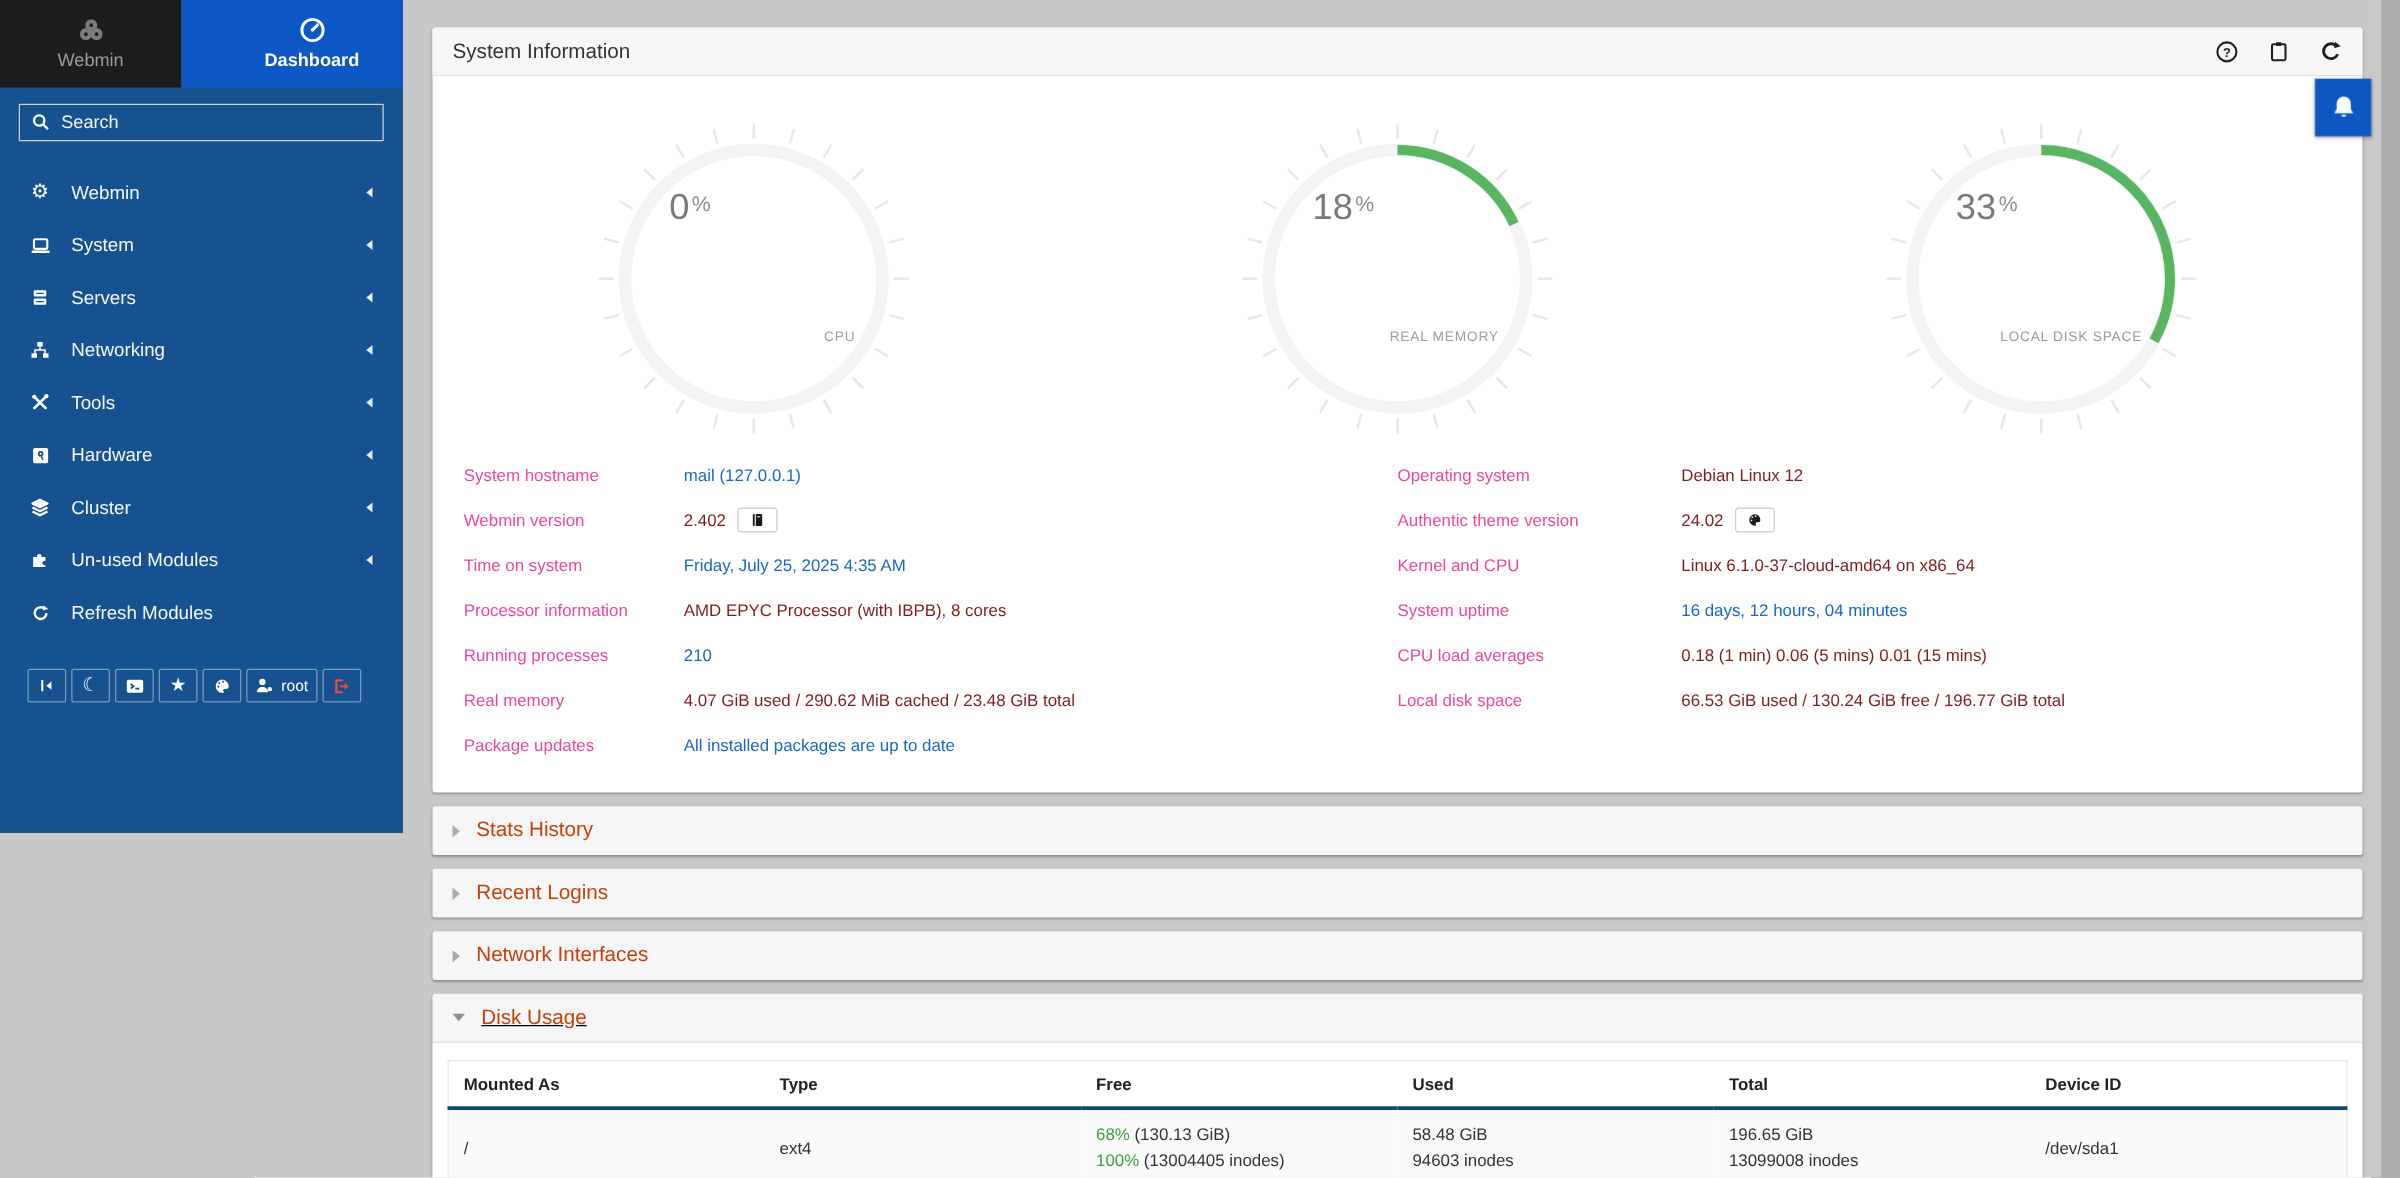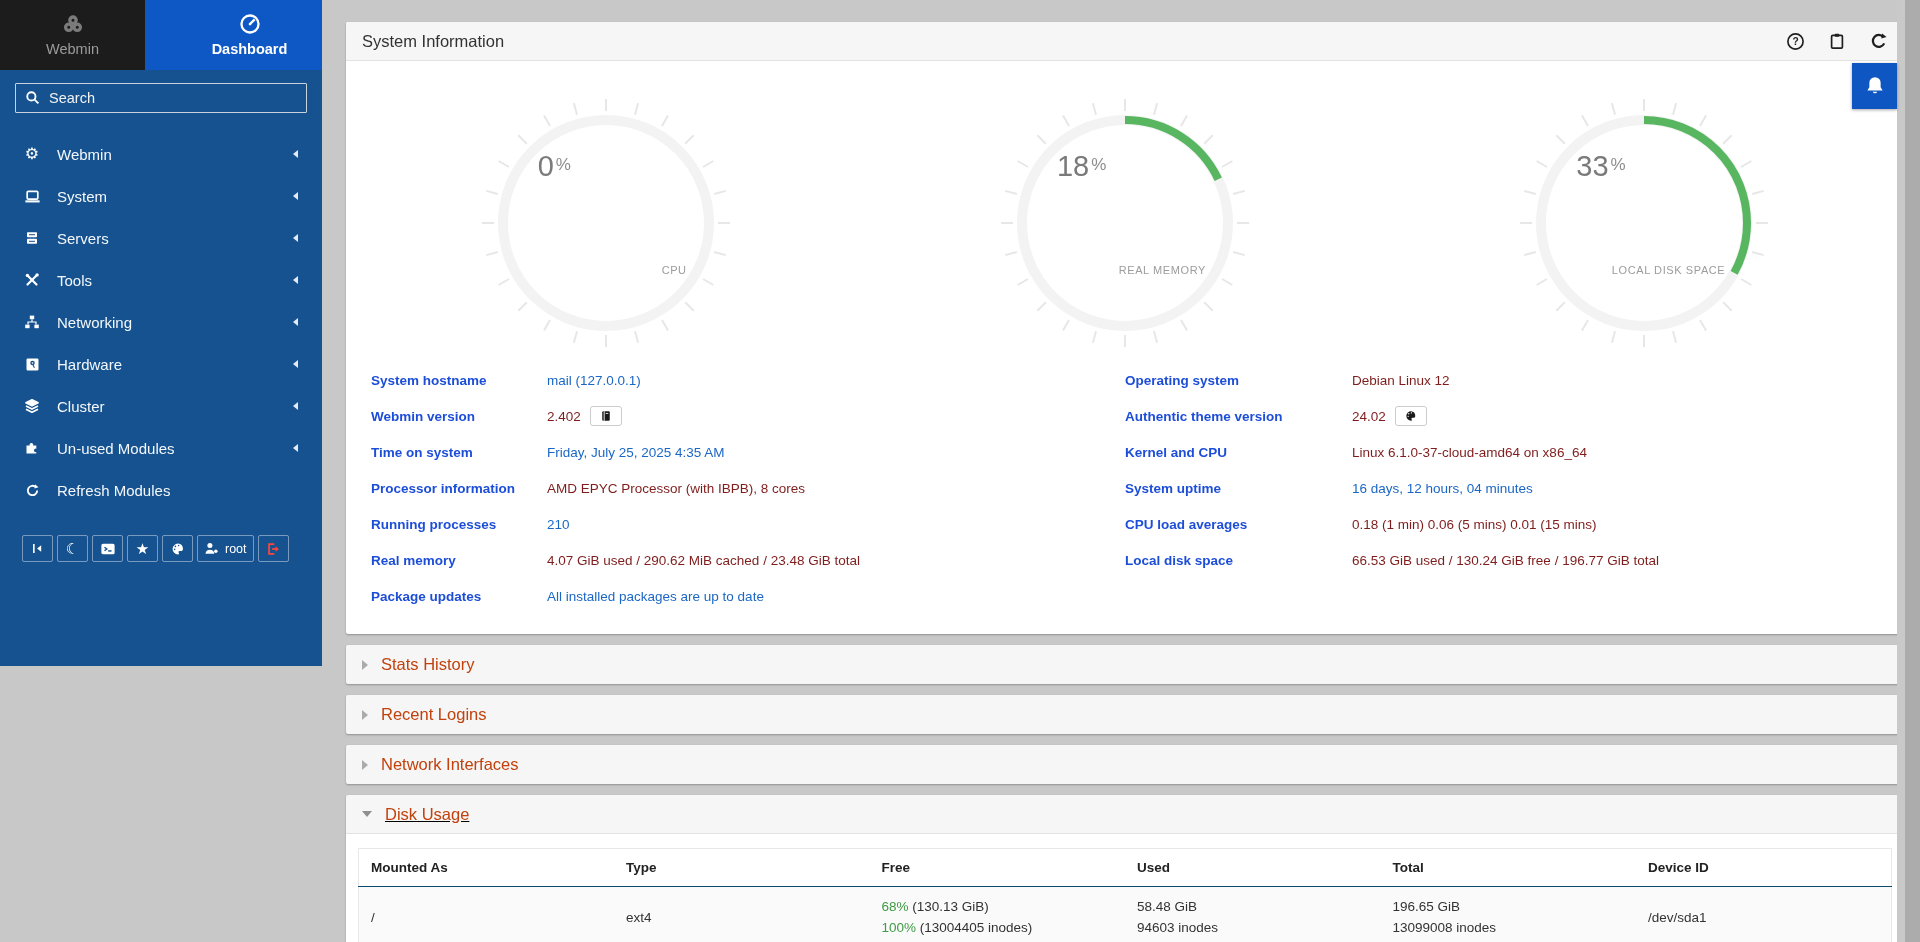--- a/index.html
+++ b/index.html
@@ -38,21 +38,21 @@
     display:flex; align-items:center; justify-content:center; gap:6px; color:#fff; font-size:12.5px; cursor:pointer; }
   .qbtn.logout { color:#ff4539; }
   .uni { font-size:15px; line-height:15px; }
 
   
   .scroll-strip { position:fixed; right:0; top:0; width:23px; height:942px; background:#c9c9c9; z-index:3; }
   .scroll-thumb { position:absolute; right:0; top:0; width:15px; height:942px; background:#acacac; }
   .bell-tab { position:fixed; right:23px; top:63px; width:45px; height:46px; background:#0e57c2; color:#fff;
     display:flex; align-items:center; justify-content:center; box-shadow:0 1px 3px rgba(0,0,0,.35); cursor:pointer; z-index:6; }
 
-  .main { margin-left:322px; padding:22px 16px 0 24px; height:942px; }
+  .main { margin-left:322px; padding:22px 30px 0 24px; height:942px; }
 
   .panel { background:#fff; border-radius:2px; box-shadow:0 1px 2px rgba(0,0,0,.28); }
   .panel-header { height:39px; background:#f6f6f6; border-bottom:1px solid #e3e3e3; display:flex; align-items:center; padding:0 16px; border-radius:2px 2px 0 0; }
   .panel-title { font-size:16.5px; color:#333; }
   .header-icons { margin-left:auto; display:flex; gap:23px; color:#1f1f1f; align-items:center; }
   .hicon { cursor:pointer; }
 
   
   .gauges { display:flex; margin-top:37px; }
   .gauge { flex:1; display:flex; justify-content:center; }
@@ -61,40 +61,40 @@
   .gauge-svg .ticks line { stroke:#e7e7e7; stroke-width:2; }
   .gauge-svg .arc { fill:none; stroke-width:8; }
   .gauge-val { position:absolute; left:57px; top:52px; font-size:29px; color:#7a7a7a; }
   .gauge-unit { font-size:17px; color:#8d8d8d; position:relative; top:-6px; margin-left:2px; }
   .gauge-label { position:absolute; right:44px; top:166px; font-size:11px; font-weight:400; color:#9c9c9c; letter-spacing:.6px; }
 
   
   .info-cols { display:flex; padding:14px 25px 20px; }
   .info-col { flex:1; }
   .info-row { display:flex; align-items:center; height:36px; font-size:13.5px; }
-  .info-label { font-weight:bold; color:#1d4ed8; flex:none; }
+  .info-label { font-weight:normal; color:#ec4899; flex:none; }
   .col-left .info-label { width:176px; }
   .col-right .info-label { width:227px; }
   .info-value { color:#7f1d1d; display:flex; align-items:center; }
   .link { color:#1b67c6; cursor:pointer; }
   .mini-btn { display:inline-flex; align-items:center; justify-content:center; margin-left:9px; padding:3px 9px;
     border:1px solid #ccc; border-radius:3px; background:#fff; color:#1a1a1a; cursor:pointer; }
 
   
   .bar-panel { margin-top:11px; background:#f6f6f6; height:39px; border-radius:2px; display:flex; align-items:center; padding:0 16px;
     box-shadow:0 1px 2px rgba(0,0,0,.28); cursor:pointer; }
   .bar-title { font-size:16.5px; color:#c2410c; margin-left:13px; }
   .caret-right { width:0; height:0; border-top:5px solid transparent; border-bottom:5px solid transparent; border-left:6px solid #ababab; }
   .caret-down  { width:0; height:0; border-left:5px solid transparent; border-right:5px solid transparent; border-top:6px solid #8f8f8f; }
   .bar-panel.expanded { border-radius:2px 2px 0 0; border-bottom:1px solid #e3e3e3; box-shadow:none;text-decoration:underline; }
   .disk-wrap { margin-top:11px; box-shadow:0 1px 2px rgba(0,0,0,.28); border-radius:2px; }
   .disk-body { background:#fff; padding:14px 12px 20px; border-radius:0 0 2px 2px; }
 
   table.disk { width:100%; border-collapse:collapse; table-layout:fixed; border:1px solid #e8e8e8; font-size:13.5px; }
-  table.disk th { text-align:left; font-weight:bold; color:#222; height:38px; padding:0 12px; border-bottom:1px solid #0c4a6e; background:#fff; }
+  table.disk th { text-align:left; font-weight:bold; color:#222; height:38px; padding:0 12px; border-bottom:3px solid #0c4a6e; background:#fff; }
   table.disk td { padding:9px 12px; background:#fafafa; color:#333; line-height:21px; vertical-align:middle; }
   .green { color:#3f9a44; }
 </style>
 </head>
 <body>
 
 <div class="sidebar">
   <div class="tabs">
     <div class="tab tab-webmin">
       <span class="ticon">
@@ -151,40 +151,40 @@
             <rect x="3" y="8.8" width="10" height="5" rx="0.8"></rect>
           <line x1="5" y1="4.7" x2="11" y2="4.7" stroke="#15528f" stroke-width="1"></line>
             <line x1="5" y1="11.3" x2="11" y2="11.3" stroke="#15528f" stroke-width="1"></line>
         </svg>
       </span>
       <span>Servers</span>
       <span class="chev"></span>
     </div>
     <div class="menu-item">
       <span class="micon">
+        <svg width="16" height="16" viewBox="0 0 16 16" fill="currentColor" stroke="none">
+          <rect x="5.8" y="1.6" width="4.4" height="3.6"></rect>
+            <rect x="1.2" y="10.6" width="4.4" height="3.6"></rect>
+            <rect x="10.4" y="10.6" width="4.4" height="3.6"></rect>
+          <path d="M7.4 5.2h1.2v2.2h4v3.2h-1.2V8.6H4.6v2H3.4V7.4h4z"></path>
+        </svg>
+      </span>
+      <span>Networking</span>
+      <span class="chev"></span>
+    </div>
+    <div class="menu-item">
+      <span class="micon">
         <svg width="16" height="16" viewBox="0 0 16 16" stroke="currentColor" fill="none" stroke-width="2.2" stroke-linecap="round">
           <line x1="4" y1="4" x2="12.5" y2="12.5"></line>
             <line x1="12.5" y1="3.5" x2="3.5" y2="12.5"></line>
           <circle cx="3.4" cy="3.4" r="1.7" fill="currentColor" stroke="none"></circle>
             <circle cx="13.1" cy="2.9" r="1.7" fill="currentColor" stroke="none"></circle>
         </svg>
       </span>
       <span>Tools</span>
-      <span class="chev"></span>
-    </div>
-    <div class="menu-item">
-      <span class="micon">
-        <svg width="16" height="16" viewBox="0 0 16 16" fill="currentColor" stroke="none">
-          <rect x="5.8" y="1.6" width="4.4" height="3.6"></rect>
-            <rect x="1.2" y="10.6" width="4.4" height="3.6"></rect>
-            <rect x="10.4" y="10.6" width="4.4" height="3.6"></rect>
-          <path d="M7.4 5.2h1.2v2.2h4v3.2h-1.2V8.6H4.6v2H3.4V7.4h4z"></path>
-        </svg>
-      </span>
-      <span>Networking</span>
       <span class="chev"></span>
     </div>
     <div class="menu-item">
       <span class="micon">
         <svg width="15" height="15" viewBox="0 0 16 16" fill="currentColor">
           <path d="M3 1.5h10a1.4 1.4 0 0 1 1.4 1.4v10.2a1.4 1.4 0 0 1-1.4 1.4H3a1.4 1.4 0 0 1-1.4-1.4V2.9A1.4 1.4 0 0 1 3 1.5z"></path>
           <circle cx="8" cy="6.4" r="2.4" fill="#15528f"></circle>
             <circle cx="8" cy="6.4" r="0.9" fill="currentColor"></circle>
           <line x1="8.6" y1="8.4" x2="10" y2="11.6" stroke="#15528f" stroke-width="1.2"></line>
         </svg>

